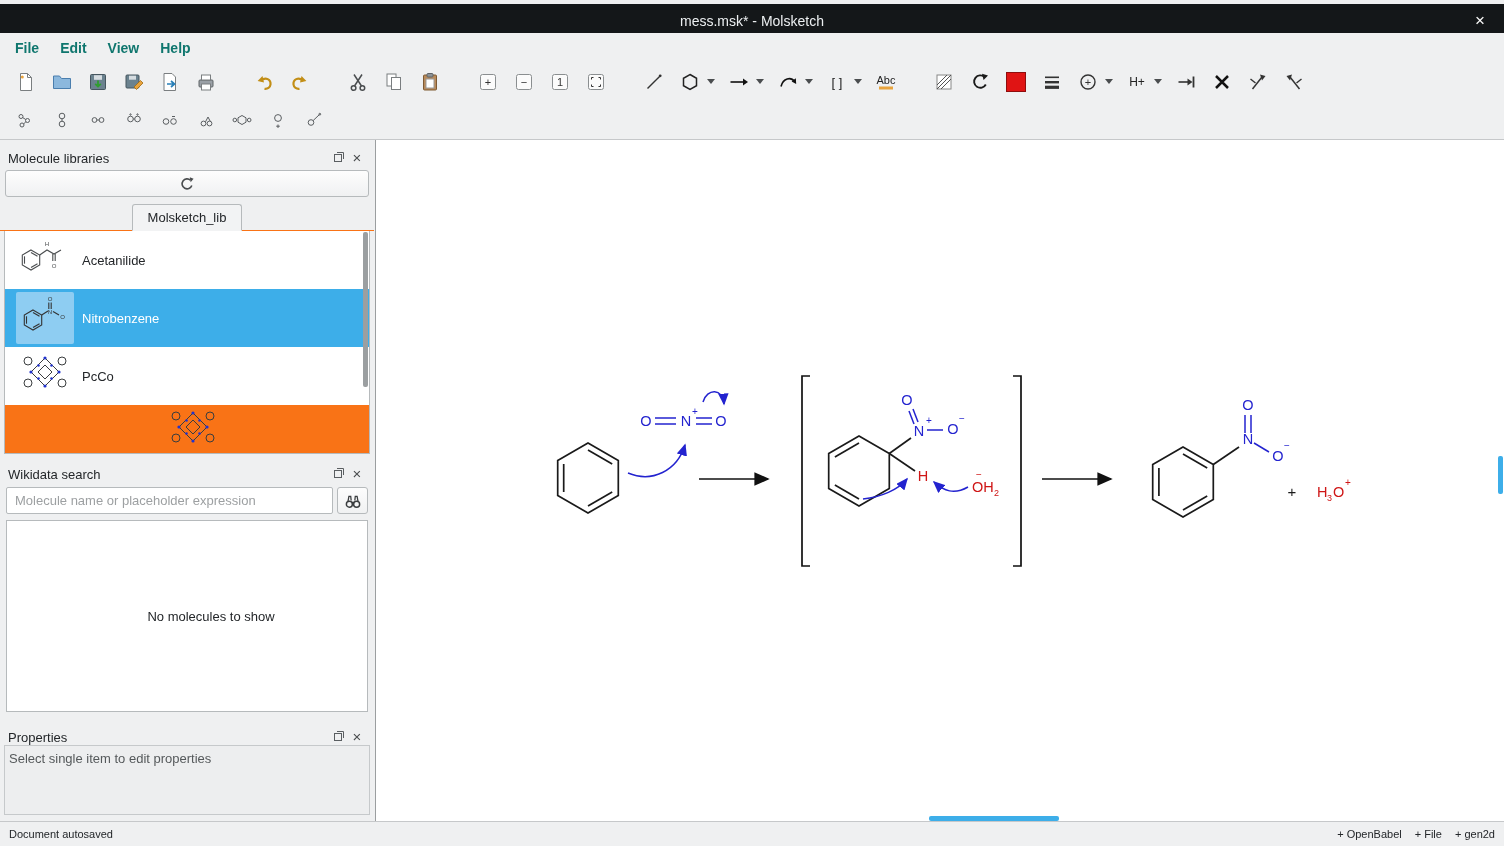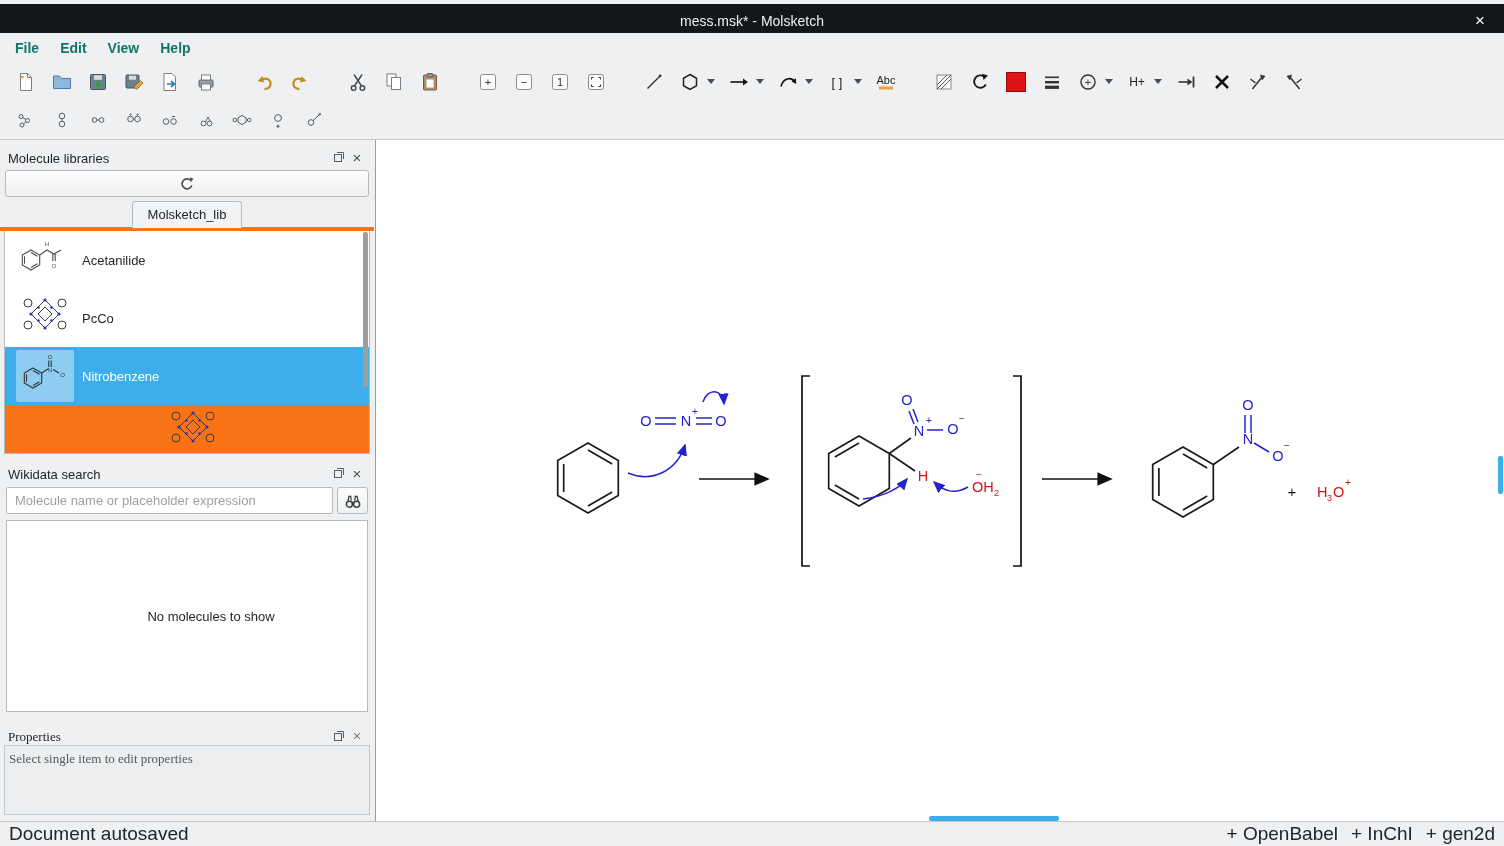--- a/index.html
+++ b/index.html
@@ -41,21 +41,21 @@
   .dock { position:absolute; left:0; width:374px; }
   .dock-head { height:26px; display:flex; align-items:flex-end; padding:0 8px; }
   .dock-title { flex:1; font-size:13px; color:#232629; }
   .dock-btn { width:18px; height:18px; display:flex; align-items:center; justify-content:center; color:#4a4d4f; }
   .dock-btn.x { font-size:15px; }
 
   .dock-lib { top:0; height:316px; }
   .refresh-btn { margin:4px 5px 4px 5px; height:27px; border:1px solid #b6babc; border-radius:3px;
     background:linear-gradient(#fdfdfd,#f0f1f2); display:flex; align-items:center; justify-content:center; }
   .tabbar { height:30px; display:flex; justify-content:center; align-items:flex-end;
-    border-bottom:4px solid #f97316; }
+    border-bottom:1px solid #f97316; }
   .tab { font-size:13px; padding:5px 15px; background:#f2f3f4; border:1px solid #b6babc;
     border-bottom:1px solid #f2f3f4; border-radius:3px 3px 0 0; margin-bottom:-1px; }
   .lib-list { position:relative; margin:0 4px; height:223px; background:#fff;
     border:1px solid #b6babc; border-top:none; overflow:hidden; }
   .lib-row { height:58px; display:flex; align-items:center; gap:8px; padding-left:11px; font-size:13px; }
   .lib-row.alt { background:#f97316;flex-direction:column; }
   .lib-row.sel { background:#3daee9; color:#fff; }
   .thumb { width:58px; height:52px; display:flex; align-items:center; justify-content:center; flex:0 0 auto; }
   .lib-row.sel .thumb { background:#8ecdf2; border-radius:2px; }
   .lib-scroll { position:absolute; right:1px; top:1px; width:5px; height:155px; background:#9b9fa1; border-radius:2px; }
@@ -63,33 +63,33 @@
   .dock-wiki { top:316px; height:263px; }
   .search-row { display:flex; gap:4px; padding:5px 6px 6px 6px; align-items:center; }
   .search-input { flex:1; height:27px; border:1px solid #b6babc; border-radius:2px; background:#fff;
     padding:0 8px; font-size:13px; font-family:"Liberation Sans",sans-serif; color:#c2410c; }
   .search-input::placeholder { color:#9da0a2; }
   .search-btn { width:31px; height:27px; border:1px solid #b6babc; border-radius:3px;
     background:linear-gradient(#fdfdfd,#f0f1f2); display:flex; align-items:center; justify-content:center; }
   .wiki-empty { margin:0 6px; height:192px; background:#fff; border:1px solid #b6babc;
     display:flex; align-items:center; justify-content:center; font-size:13px; color:#232629;padding-left:48px; }
 
-  .dock-props { top:579px; height:103px;font-family:Liberation Serif, serif; }
+  .dock-props { top:579px; height:103px; }
   .props-body { margin:0 4px; height:70px; border:1px solid #c6c9cb; background:#edeeef;
     padding:5px 4px; font-size:13px; color:#55595b; }
 
   
   .rxn { position:absolute; left:0; top:0; width:1128px; height:681px; }
   .rxn text { font-family:"Liberation Sans",sans-serif; }
   .hscroll { position:absolute; left:553px; bottom:1px; width:130px; height:5px; background:#3daee9; border-radius:2px; }
   .vscroll { position:absolute; right:1px; top:316px; width:5px; height:38px; background:#3daee9; border-radius:2px; }
 
   
   .statusbar { position:absolute; left:0; bottom:0; width:100%; height:25px; background:#eff0f1;
-    border-top:1px solid #c6c8ca; display:flex; align-items:center; padding:0 9px; font-size:19px; color:#232629; }
+    border-top:1px solid #c6c8ca; display:flex; align-items:center; padding:0 9px; font-size:11px; color:#232629; }
   .status-right { margin-left:auto; display:flex; gap:13px; }
 </style>
 </head>
 <body>
 
 <div class="titlebar">
   <span class="title">mess.msk* - Molsketch</span>
   <span class="winclose">×</span>
 </div>
 
@@ -417,20 +417,39 @@
                   <line x1="20.5" y1="27.7" x2="14" y2="31.5"></line>
                   <line x1="7.5" y1="27.7" x2="7.5" y2="20.3"></line>
                 <path d="M22.7 19 L30 14 L37 18 L44 14"></path>
                 <path d="M35.8 18 V25 M38.2 18 V25"></path>
               </g>
               <text x="30" y="9.5" font-size="6" text-anchor="middle" fill="#4a4d4f">H</text>
               <text x="37" y="31.5" font-size="6" text-anchor="middle" fill="#4a4d4f">O</text>
             </svg>
           </span>
           <span>Acetanilide</span>
+        </div>
+        <div class="lib-row sel">
+          <span class="thumb">
+            <svg width="56" height="48" viewBox="0 0 56 48">
+              <g stroke="#333" fill="none" stroke-width="1.1">
+                <polygon points="16,16 24.7,21 24.7,31 16,36 7.3,31 7.3,21"></polygon>
+                <line x1="16" y1="18.5" x2="22.5" y2="22.3"></line>
+                  <line x1="22.5" y1="29.7" x2="16" y2="33.5"></line>
+                  <line x1="9.5" y1="29.7" x2="9.5" y2="22.3"></line>
+                <path d="M24.7 21 L31 17"></path>
+                <path d="M31.8 15 V8.5 M34.2 15 V8.5"></path>
+                <path d="M36 17.5 L42 21"></path>
+              </g>
+              <text x="33" y="19.5" font-size="6" text-anchor="middle" fill="#333">N</text>
+              <text x="33" y="7" font-size="6" text-anchor="middle" fill="#333">O</text>
+              <text x="45.5" y="24.5" font-size="6" text-anchor="middle" fill="#333">O</text>
+            </svg>
+          </span>
+          <span>Nitrobenzene</span>
         </div>
         <div class="lib-row">
           <span class="thumb">
             <svg width="56" height="48" viewBox="0 0 56 48">
               <g stroke="#3a3d3f" fill="none" stroke-width="1">
                 <path d="M28 6 L42 20 L28 34 L14 20 Z"></path>
                   <path d="M28 13 L35 20 L28 27 L21 20 Z"></path>
                 <circle cx="11" cy="9" r="4"></circle>
                   <circle cx="45" cy="9" r="4"></circle>
                   <circle cx="11" cy="31" r="4"></circle>
@@ -442,39 +461,20 @@
                   <circle cx="28" cy="34" r="1.6"></circle>
                   <circle cx="14" cy="20" r="1.6"></circle>
                 <circle cx="21.5" cy="13.5" r="1.3"></circle>
                   <circle cx="34.5" cy="13.5" r="1.3"></circle>
                   <circle cx="34.5" cy="26.5" r="1.3"></circle>
                   <circle cx="21.5" cy="26.5" r="1.3"></circle>
               </g>
             </svg>
           </span>
           <span>PcCo</span>
-        </div>
-        <div class="lib-row sel">
-          <span class="thumb">
-            <svg width="56" height="48" viewBox="0 0 56 48">
-              <g stroke="#333" fill="none" stroke-width="1.1">
-                <polygon points="16,16 24.7,21 24.7,31 16,36 7.3,31 7.3,21"></polygon>
-                <line x1="16" y1="18.5" x2="22.5" y2="22.3"></line>
-                  <line x1="22.5" y1="29.7" x2="16" y2="33.5"></line>
-                  <line x1="9.5" y1="29.7" x2="9.5" y2="22.3"></line>
-                <path d="M24.7 21 L31 17"></path>
-                <path d="M31.8 15 V8.5 M34.2 15 V8.5"></path>
-                <path d="M36 17.5 L42 21"></path>
-              </g>
-              <text x="33" y="19.5" font-size="6" text-anchor="middle" fill="#333">N</text>
-              <text x="33" y="7" font-size="6" text-anchor="middle" fill="#333">O</text>
-              <text x="45.5" y="24.5" font-size="6" text-anchor="middle" fill="#333">O</text>
-            </svg>
-          </span>
-          <span>Nitrobenzene</span>
         </div>
         <div class="lib-row alt">
           <span class="thumb">
             <svg width="56" height="48" viewBox="0 0 56 48">
               <g stroke="#3a3d3f" fill="none" stroke-width="1">
                 <path d="M28 6 L42 20 L28 34 L14 20 Z"></path>
                   <path d="M28 13 L35 20 L28 27 L21 20 Z"></path>
                 <circle cx="11" cy="9" r="4"></circle>
                   <circle cx="45" cy="9" r="4"></circle>
                   <circle cx="11" cy="31" r="4"></circle>
@@ -643,16 +643,16 @@
     </svg>
     <div class="hscroll"></div>
     <div class="vscroll"></div>
   </div>
 </div>
 
 <div class="statusbar">
   <span>Document autosaved</span>
   <span class="status-right">
     <span>+ OpenBabel</span>
-    <span>+ InChI</span>
+    <span>+ File</span>
     <span>+ gen2d</span>
   </span>
 </div>
 
 </body></html>

